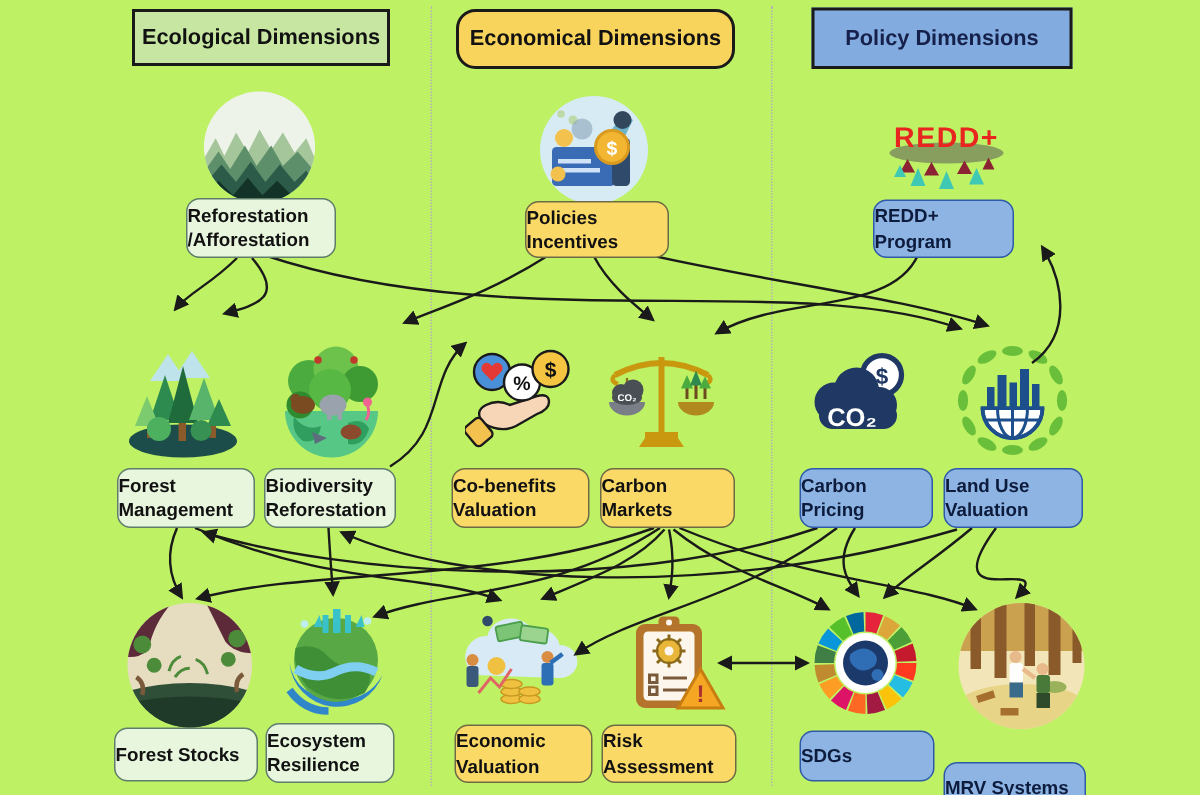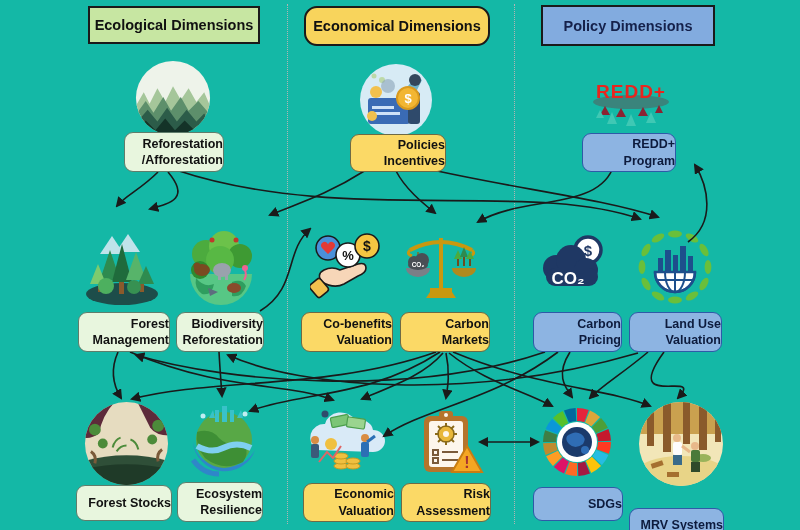--- a/index.html
+++ b/index.html
@@ -1,23 +1,23 @@
 <!DOCTYPE html>
 <html><head>
 <meta charset="utf-8">
 <style>
   html,body{margin:0;padding:0;background:#ffffff;}
-  #stage{position:relative;width:800px;height:530px;background:#14b8a6;overflow:hidden;
+  #stage{position:relative;width:800px;height:530px;background:#bef264;overflow:hidden;
          font-family:"Liberation Sans",sans-serif;}
   .hdr{position:absolute;display:flex;align-items:center;justify-content:center;
        border:2px solid #1a1a1a;font-weight:bold;font-size:14.5px;color:#111;z-index:4;}
   .hdr.eco{background:#c7e6a2;}
   .hdr.econ{background:#f8d45c;border-radius:13px;}
   .hdr.pol{background:#82abdf;color:#15214b;}
-  .node{position:absolute;display:flex;flex-direction:column;align-items:flex-end;justify-content:center;
+  .node{position:absolute;display:flex;flex-direction:column;align-items:flex-start;justify-content:center;
         border-radius:9px;font-weight:bold;font-size:12.5px;line-height:1.3;color:#111;
         text-align:center;z-index:3;}
   .node.eco{background:#e8f6de;border:1.6px solid #5f7d6b;}
   .node.econ{background:#fbd966;border:1.6px solid #6e6a45;}
   .node.pol{background:#8db4e2;border:1.8px solid #2e5aa8;color:#0d1b3d;}
   .icon{position:absolute;z-index:1;}
   svg.arrows{position:absolute;left:0;top:0;z-index:2;pointer-events:none;}
   .sep{position:absolute;top:4px;height:520px;width:0;border-left:1.5px dotted #b3b3b3;z-index:0;}
 </style>
 </head>

